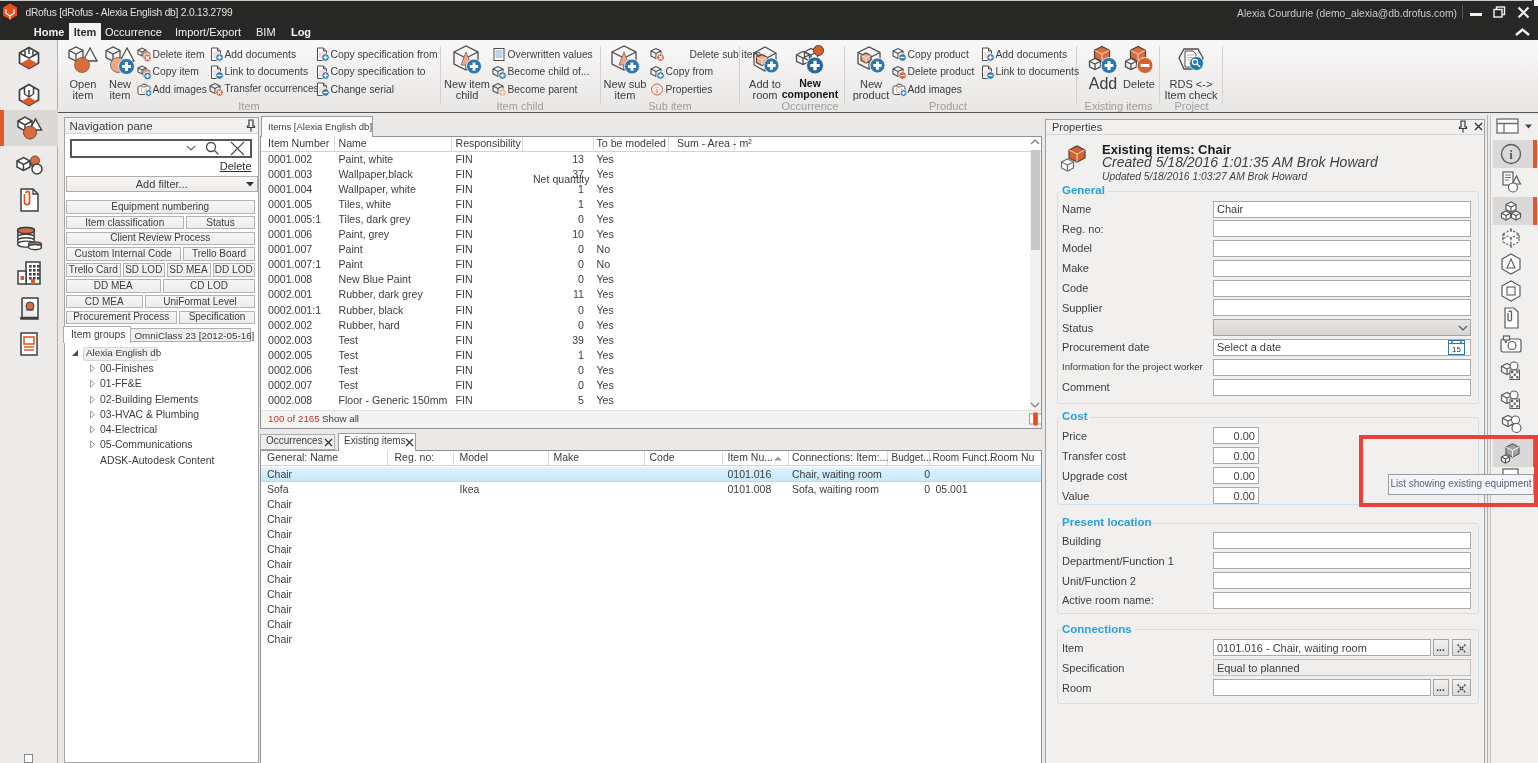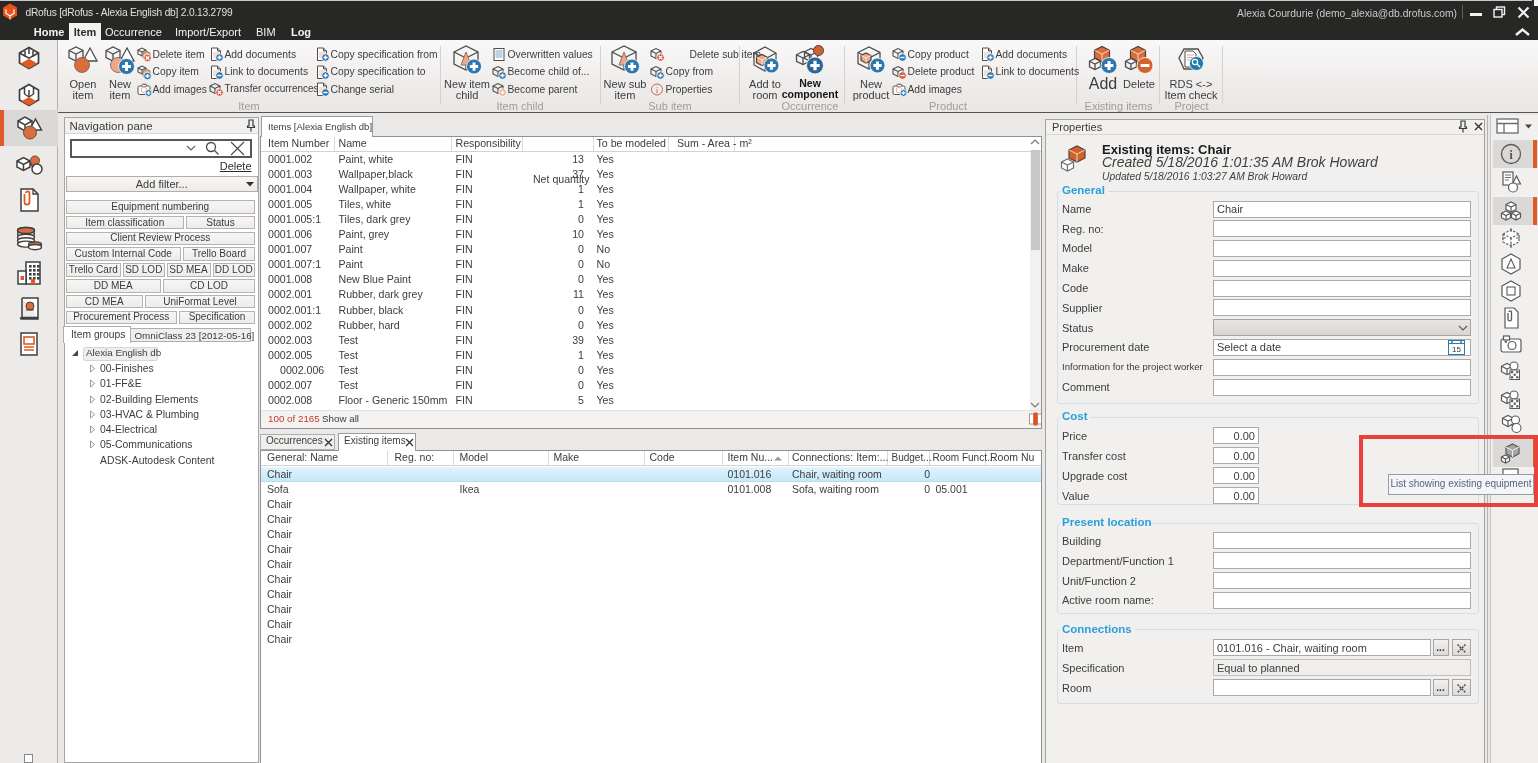--- a/index.html
+++ b/index.html
@@ -533,21 +533,21 @@
 <div style="position:absolute;left:268px;top:332.6px;font-size:10.6px;color:#3c3c3c;font-weight:normal;white-space:nowrap;line-height:15px;">0002.003</div>
 <div style="position:absolute;left:338.5px;top:332.6px;font-size:10.6px;color:#3c3c3c;font-weight:normal;white-space:nowrap;line-height:15px;">Test</div>
 <div style="position:absolute;left:455.5px;top:332.6px;font-size:10.6px;color:#3c3c3c;font-weight:normal;white-space:nowrap;line-height:15px;">FIN</div>
 <div style="position:absolute;right:954px;top:332.6px;font-size:10.6px;color:#3c3c3c;font-weight:normal;white-space:nowrap;line-height:15px;">39</div>
 <div style="position:absolute;left:596.5px;top:332.6px;font-size:10.6px;color:#3c3c3c;font-weight:normal;white-space:nowrap;line-height:15px;">Yes</div>
 <div style="position:absolute;left:268px;top:347.7px;font-size:10.6px;color:#3c3c3c;font-weight:normal;white-space:nowrap;line-height:15px;">0002.005</div>
 <div style="position:absolute;left:338.5px;top:347.7px;font-size:10.6px;color:#3c3c3c;font-weight:normal;white-space:nowrap;line-height:15px;">Test</div>
 <div style="position:absolute;left:455.5px;top:347.7px;font-size:10.6px;color:#3c3c3c;font-weight:normal;white-space:nowrap;line-height:15px;">FIN</div>
 <div style="position:absolute;right:954px;top:347.7px;font-size:10.6px;color:#3c3c3c;font-weight:normal;white-space:nowrap;line-height:15px;">1</div>
 <div style="position:absolute;left:596.5px;top:347.7px;font-size:10.6px;color:#3c3c3c;font-weight:normal;white-space:nowrap;line-height:15px;">Yes</div>
-<div style="position:absolute;left:268px;top:362.8px;font-size:10.6px;color:#3c3c3c;font-weight:normal;white-space:nowrap;line-height:15px;margin-left:12px;">0002.006</div>
+<div style="position:absolute;left:268px;top:362.8px;font-size:10.6px;color:#3c3c3c;font-weight:normal;white-space:nowrap;line-height:15px;">0002.006</div>
 <div style="position:absolute;left:338.5px;top:362.8px;font-size:10.6px;color:#3c3c3c;font-weight:normal;white-space:nowrap;line-height:15px;">Test</div>
 <div style="position:absolute;left:455.5px;top:362.8px;font-size:10.6px;color:#3c3c3c;font-weight:normal;white-space:nowrap;line-height:15px;">FIN</div>
 <div style="position:absolute;right:954px;top:362.8px;font-size:10.6px;color:#3c3c3c;font-weight:normal;white-space:nowrap;line-height:15px;">0</div>
 <div style="position:absolute;left:596.5px;top:362.8px;font-size:10.6px;color:#3c3c3c;font-weight:normal;white-space:nowrap;line-height:15px;">Yes</div>
 <div style="position:absolute;left:268px;top:377.9px;font-size:10.6px;color:#3c3c3c;font-weight:normal;white-space:nowrap;line-height:15px;">0002.007</div>
 <div style="position:absolute;left:338.5px;top:377.9px;font-size:10.6px;color:#3c3c3c;font-weight:normal;white-space:nowrap;line-height:15px;">Test</div>
 <div style="position:absolute;left:455.5px;top:377.9px;font-size:10.6px;color:#3c3c3c;font-weight:normal;white-space:nowrap;line-height:15px;">FIN</div>
 <div style="position:absolute;right:954px;top:377.9px;font-size:10.6px;color:#3c3c3c;font-weight:normal;white-space:nowrap;line-height:15px;">0</div>
 <div style="position:absolute;left:596.5px;top:377.9px;font-size:10.6px;color:#3c3c3c;font-weight:normal;white-space:nowrap;line-height:15px;">Yes</div>
 <div style="position:absolute;left:268px;top:392.9px;font-size:10.6px;color:#3c3c3c;font-weight:normal;white-space:nowrap;line-height:15px;">0002.008</div>

